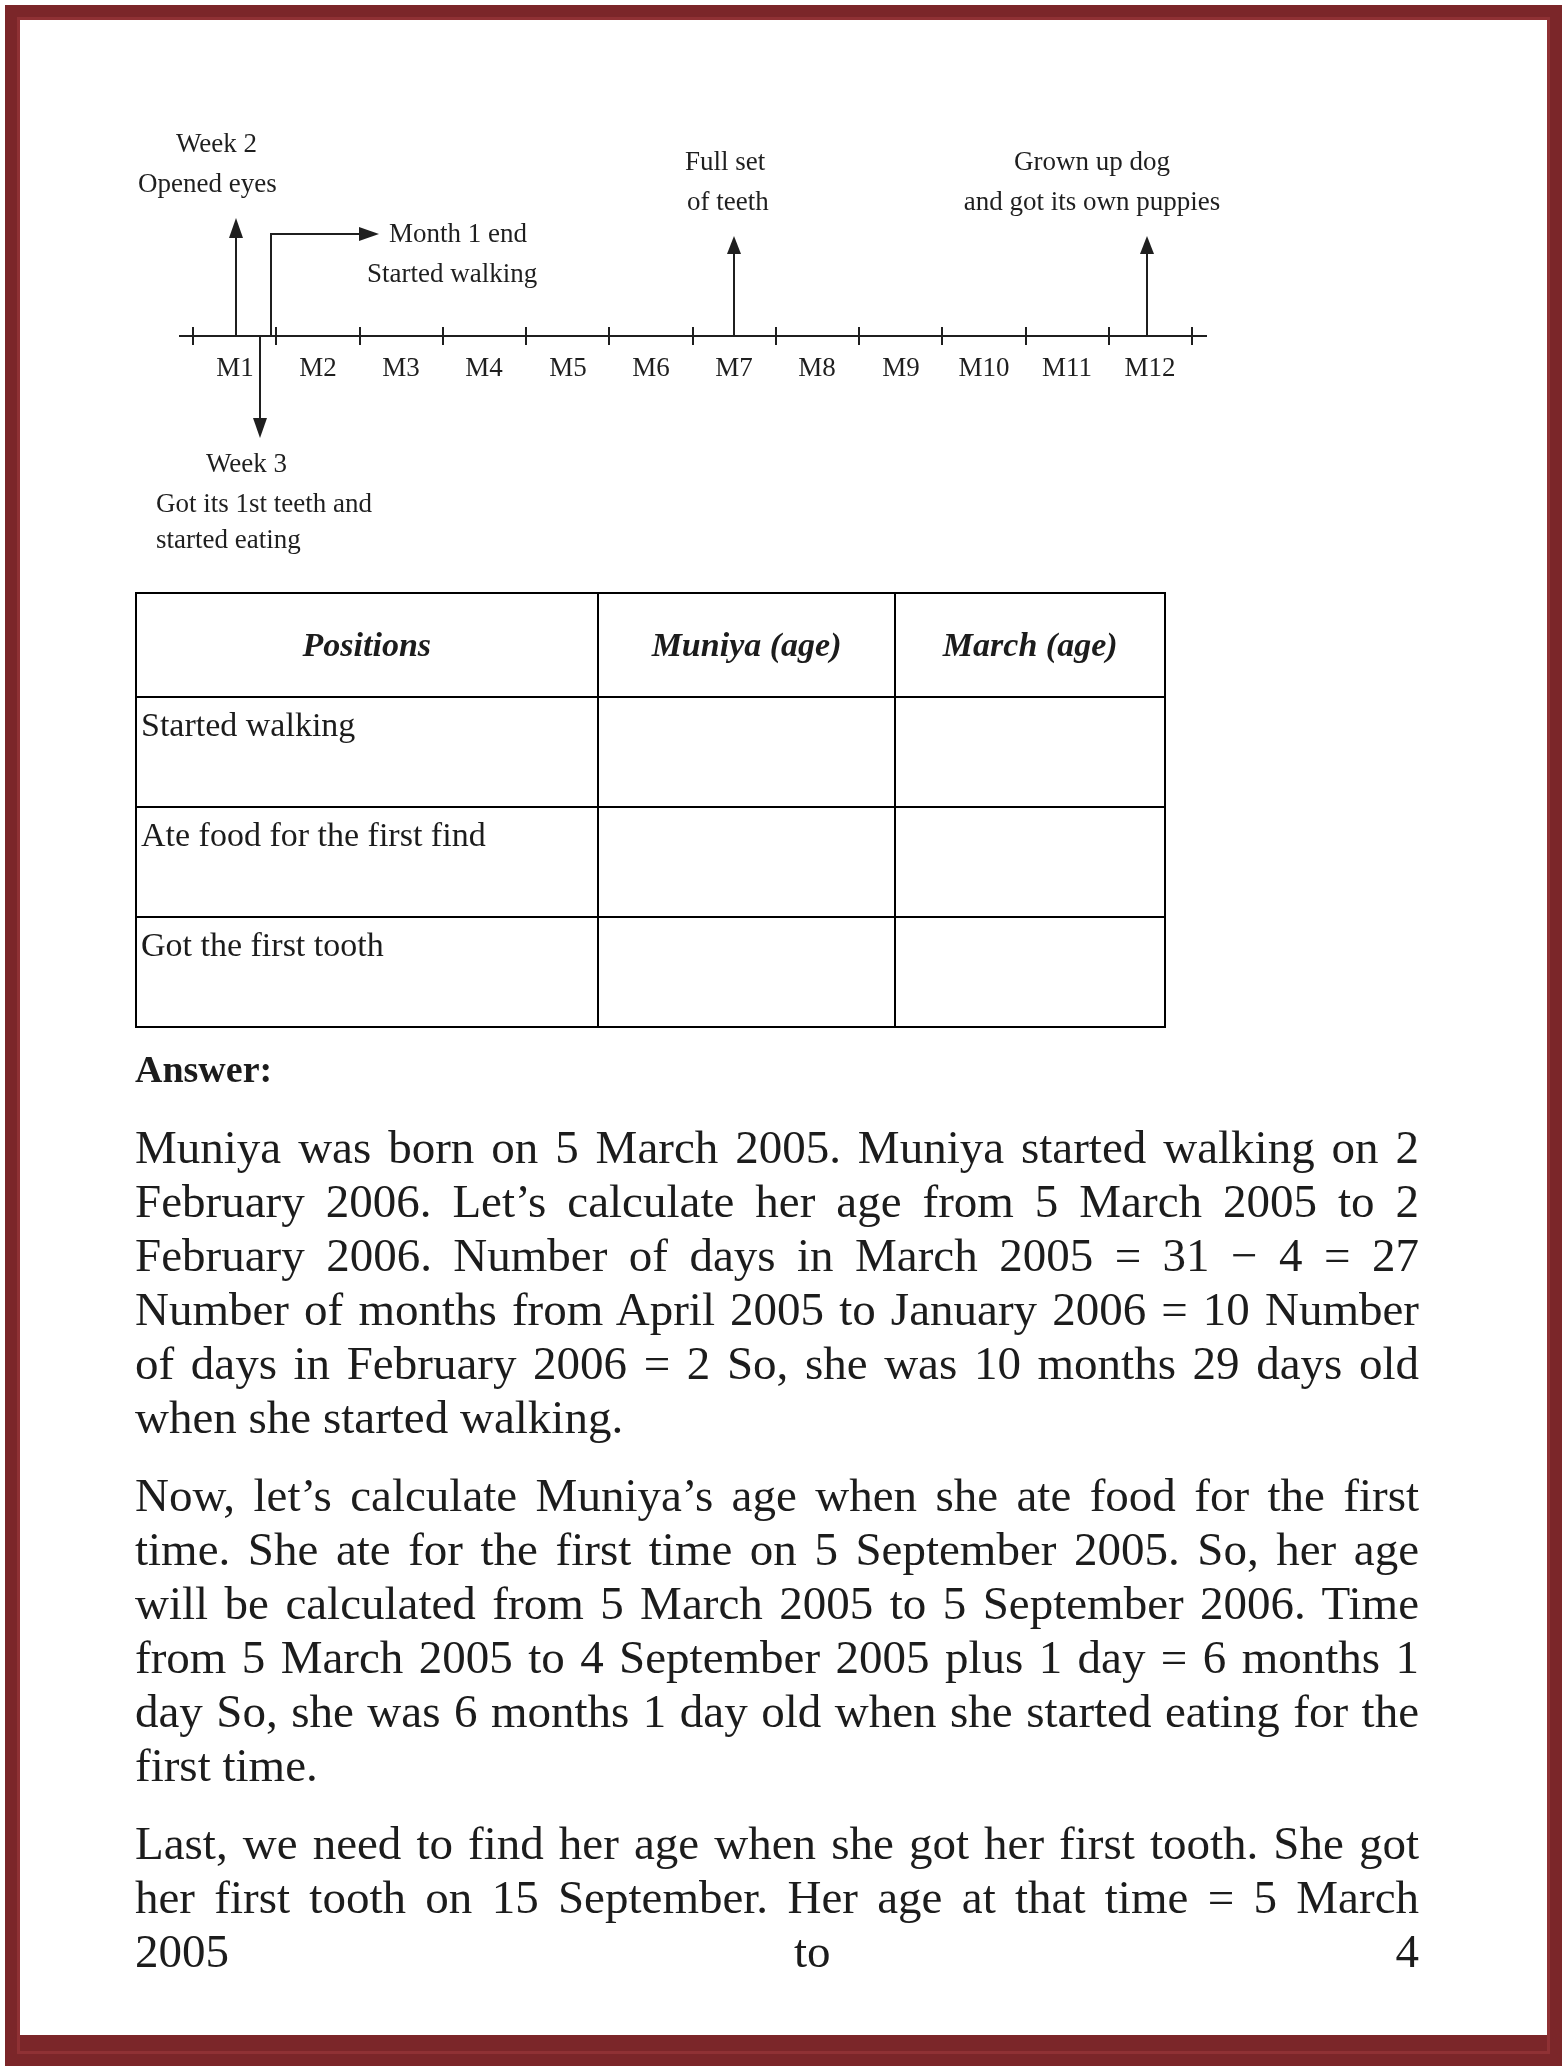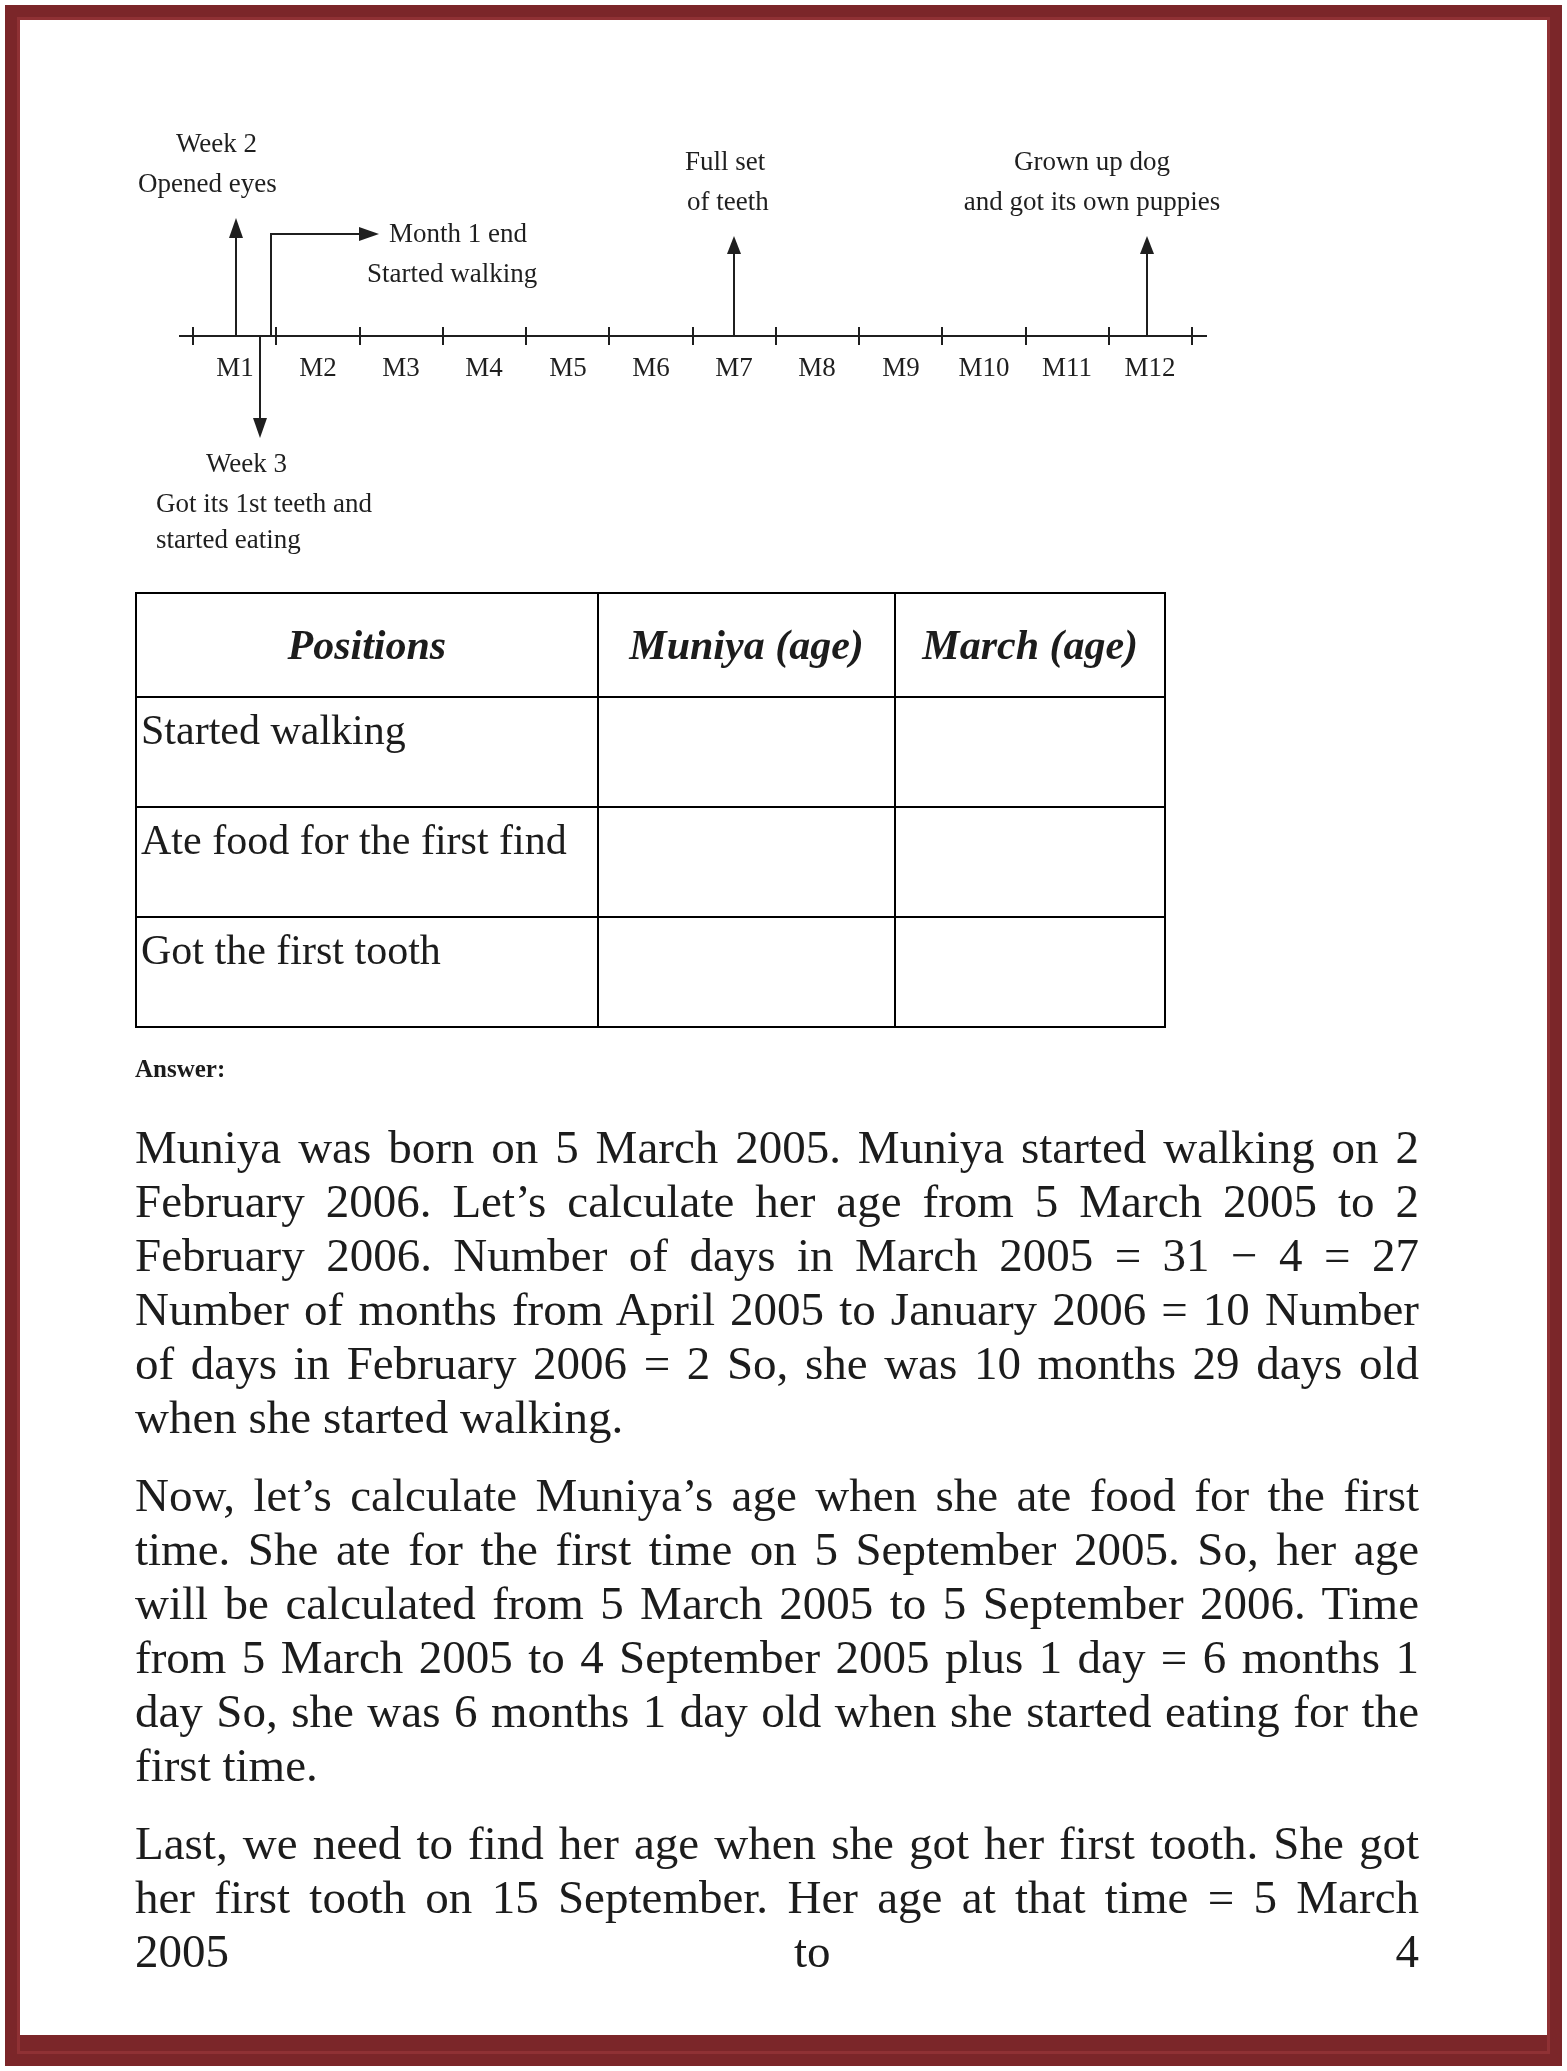--- a/index.html
+++ b/index.html
@@ -39,38 +39,38 @@
   }
   .question b{font-weight:700;}
   .diff-table{
     border-collapse:collapse;
     margin-top:24px;
     table-layout:fixed;
     width:1031px;
   }
   .diff-table th,.diff-table td{
     border:2px solid #000;
-    font-size:42px;
+    font-size:34px;
   }
   .diff-table th{
     font-weight:700;font-style:italic;
     text-align:center;vertical-align:middle;
     height:100px;
   }
   .diff-table td{
     height:100px;vertical-align:top;
     padding:8px 4px 0 4px;
     text-align:left;
   }
   .col-pos{width:459px;}
   .col-muniya{width:296px;}
   .col-puppy{width:268px;}
   .answer-label{
     margin:14px 0 0 0;
-    font-size:25px;font-weight:700;
+    font-size:38px;font-weight:700;
     line-height:54px;
   }
   .para{
     margin:24px 0 0 0;
     font-size:47px;
     line-height:54px;
     text-align:justify;
   }
   .para.force-justify{text-align-last:justify;}
   .footer-bar{

